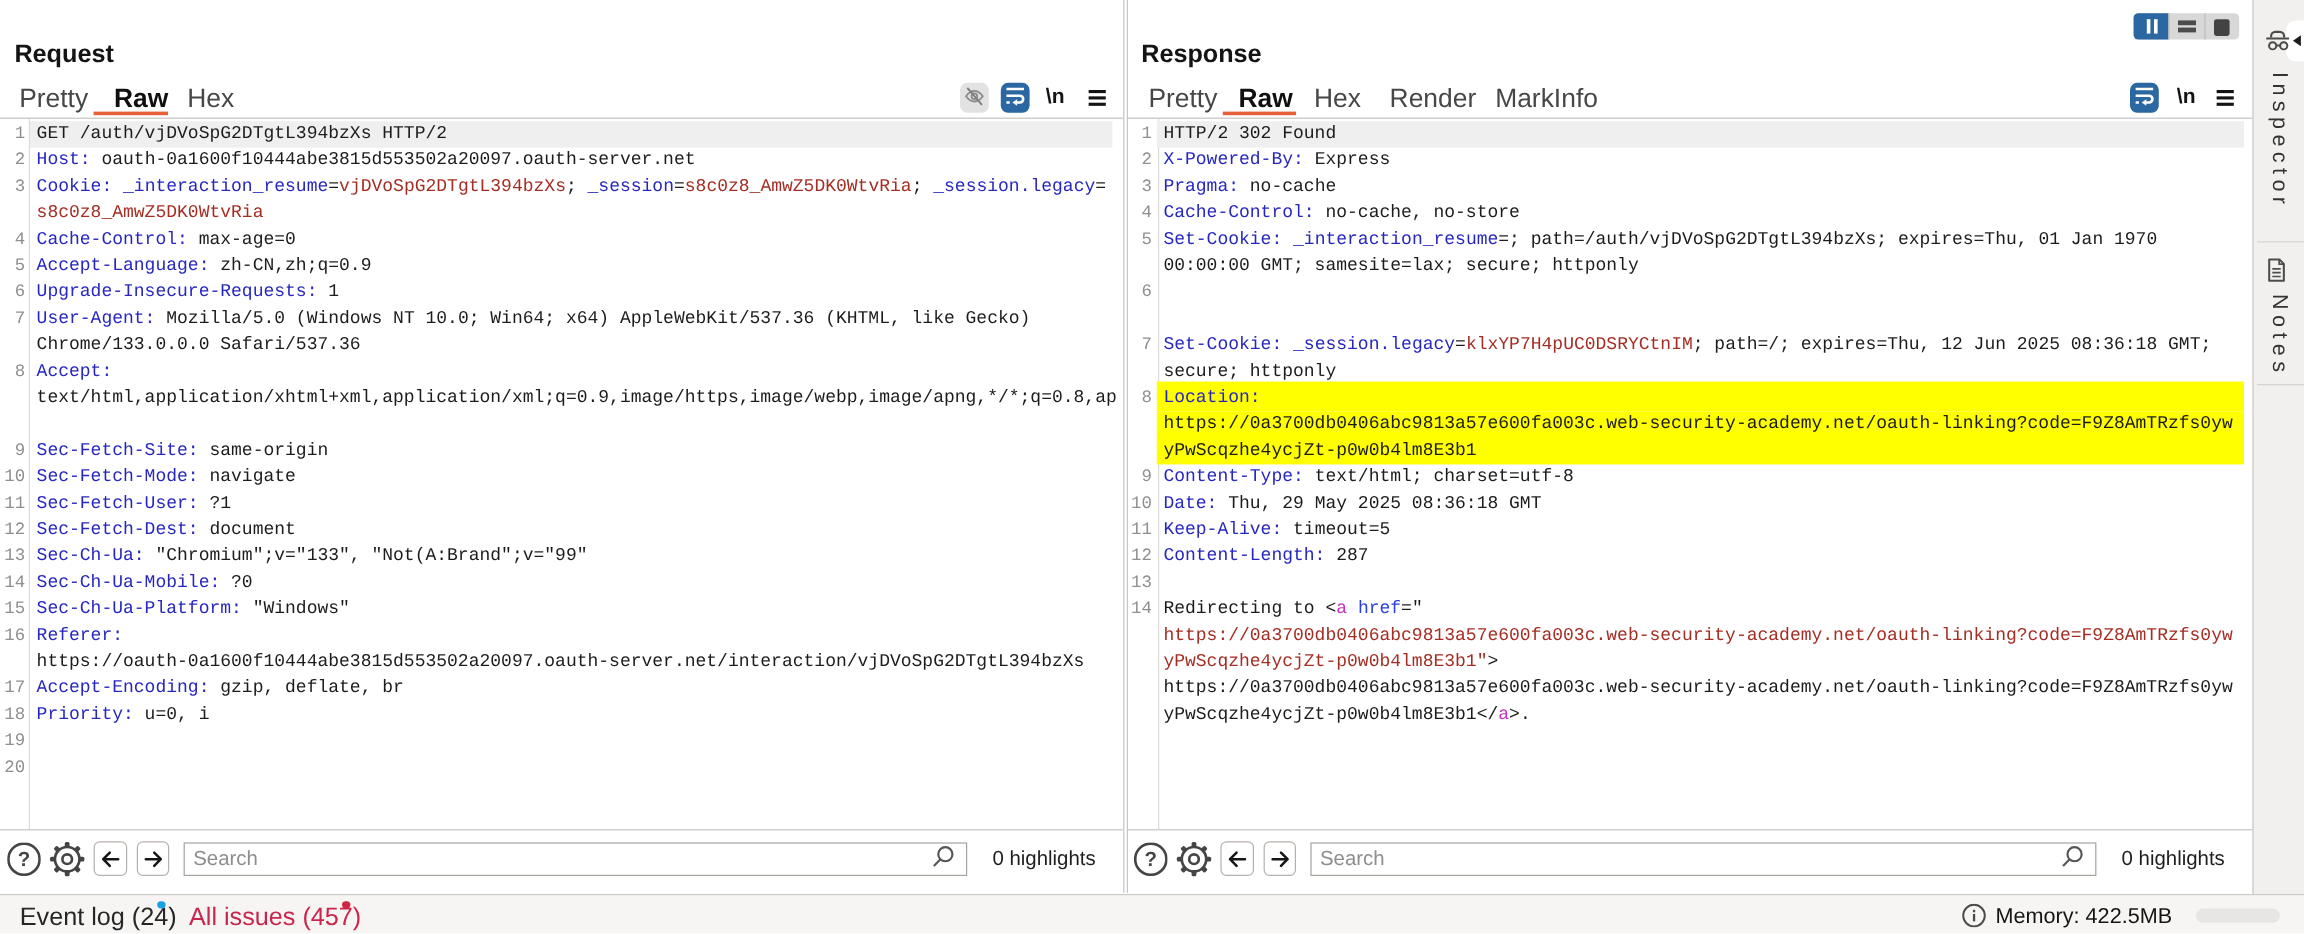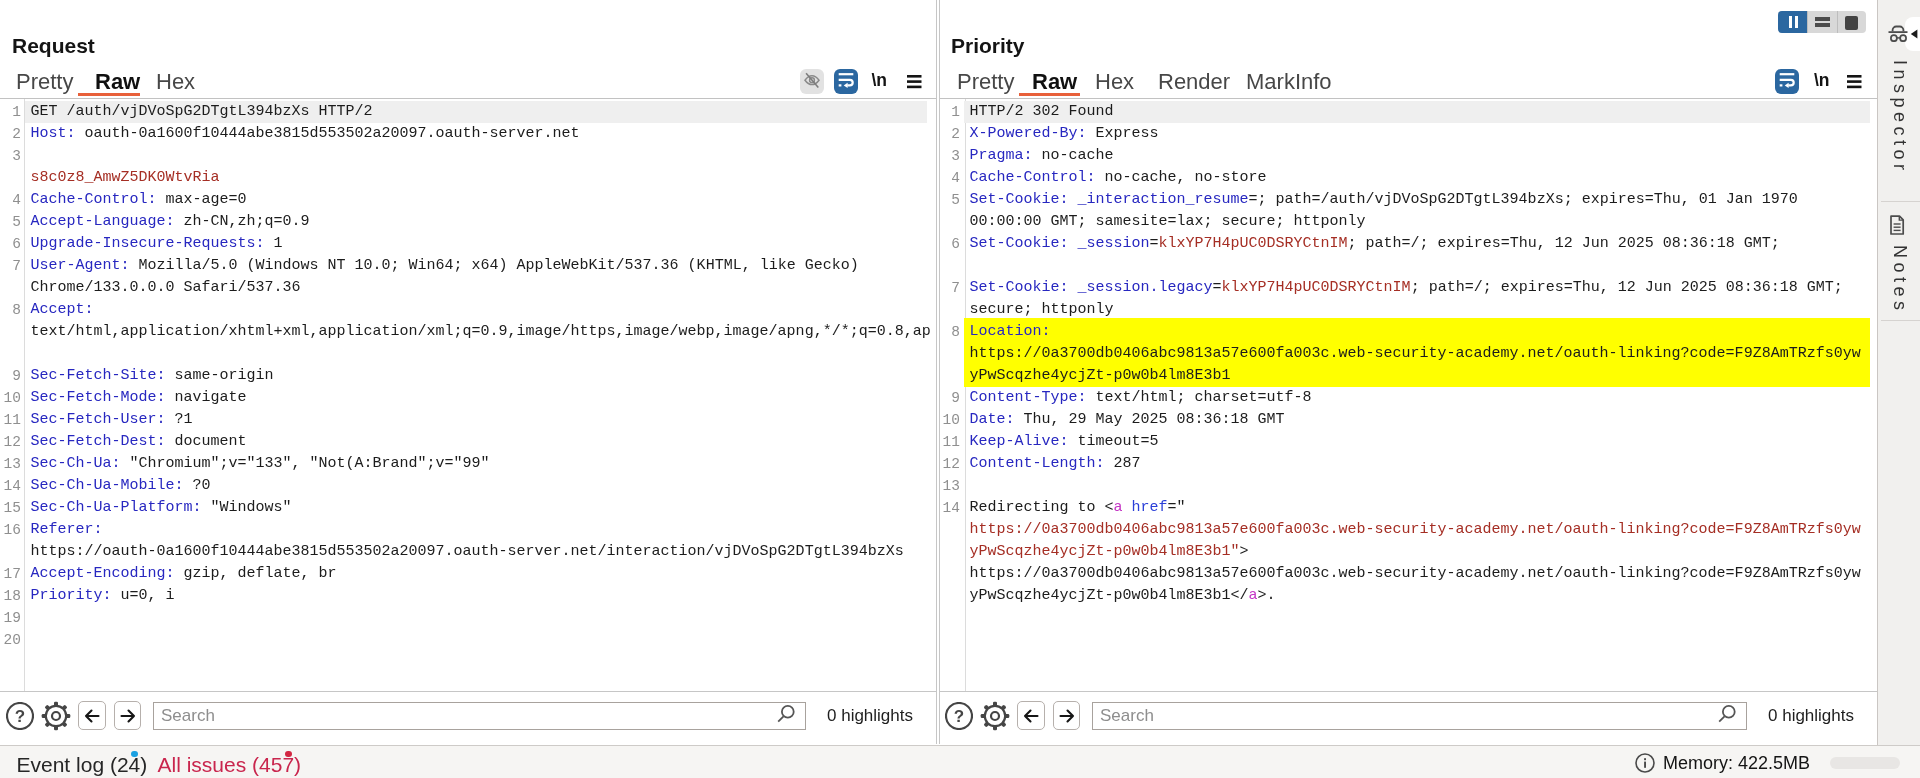--- a/index.html
+++ b/index.html
@@ -66,20 +66,21 @@
         <rect x="0" y="5.3" width="14.5" height="2.6" fill="#141414"></rect>
         <rect x="0" y="10.6" width="14.5" height="2.6" fill="#141414"></rect>
       </svg>
 <div class="numline" style="left:24px"></div>
 <div class="hlrow" style="top:101px;width:902px;background:#efefef"></div>
 <div class="num" style="top:101px">1</div>
 <div class="txt" style="top:101px">GET /auth/vjDVoSpG2DTgtL394bzXs HTTP/2</div>
 <div class="num" style="top:123px">2</div>
 <div class="txt" style="top:123px"><span class="b">Host:</span> oauth-0a1600f10444abe3815d553502a20097.oauth-server.net</div>
 <div class="num" style="top:145px">3</div>
+<div class="txt" style="top:145px"><span class="b">Cookie:</span> <span class="b">_interaction_resume</span>=<span class="r">vjDVoSpG2DTgtL394bzXs</span>; <span class="b">_session</span>=<span class="r">s8c0z8_AmwZ5DK0WtvRia</span>; <span class="b">_session.legacy</span>=</div>
 <div class="txt" style="top:167px"><span class="r">s8c0z8_AmwZ5DK0WtvRia</span></div>
 <div class="num" style="top:189px">4</div>
 <div class="txt" style="top:189px"><span class="b">Cache-Control:</span> max-age=0</div>
 <div class="num" style="top:211px">5</div>
 <div class="txt" style="top:211px"><span class="b">Accept-Language:</span> zh-CN,zh;q=0.9</div>
 <div class="num" style="top:233px">6</div>
 <div class="txt" style="top:233px"><span class="b">Upgrade-Insecure-Requests:</span> 1</div>
 <div class="num" style="top:255px">7</div>
 <div class="txt" style="top:255px"><span class="b">User-Agent:</span> Mozilla/5.0 (Windows NT 10.0; Win64; x64) AppleWebKit/537.36 (KHTML, like Gecko)</div>
 <div class="txt" style="top:277px">Chrome/133.0.0.0 Safari/537.36</div>
@@ -138,21 +139,21 @@
       </svg>
 <div class="sinput" style="left:152.5px;width:653.5px"></div>
 <div class="sph">Search</div>
 <svg style="position:absolute;left:777.0px;top:705px" width="18" height="18" viewBox="0 0 18 18" fill="none">
         <circle cx="10.8" cy="6.8" r="5.9" stroke="#555" stroke-width="1.8"></circle>
         <line x1="6.5" y1="11.3" x2="1.2" y2="16.6" stroke="#555" stroke-width="1.8"></line>
       </svg>
 <div class="hcount" style="left:827.0px">0&nbsp;highlights</div>
 </div>
 <div class="panel" style="left:939px;width:938px">
-<div class="ptitle">Priority</div>
+<div class="ptitle">Response</div>
 <div class="tab" style="left:18px">Pretty</div>
 <div class="tab sel" style="left:93px">Raw</div>
 <div class="tab" style="left:156px">Hex</div>
 <div class="tab" style="left:219px">Render</div>
 <div class="tab" style="left:307px">MarkInfo</div>
 <div class="tabul" style="left:80px;width:61px"></div>
 <div class="tabline"></div>
 <div class="hbtn" style="left:836px;background:#2b67a0"></div>
 <svg style="position:absolute;left:840px;top:70.5px" width="16" height="19" viewBox="0 0 16 19" fill="none">
         <line x1="0.7" y1="3.2" x2="15.3" y2="3.2" stroke="#fff" stroke-width="2.2"></line>
@@ -173,21 +174,20 @@
 <div class="num" style="top:123px">2</div>
 <div class="txt" style="top:123px"><span class="b">X-Powered-By:</span> Express</div>
 <div class="num" style="top:145px">3</div>
 <div class="txt" style="top:145px"><span class="b">Pragma:</span> no-cache</div>
 <div class="num" style="top:167px">4</div>
 <div class="txt" style="top:167px"><span class="b">Cache-Control:</span> no-cache, no-store</div>
 <div class="num" style="top:189px">5</div>
 <div class="txt" style="top:189px"><span class="b">Set-Cookie:</span> <span class="b">_interaction_resume</span>=; path=/auth/vjDVoSpG2DTgtL394bzXs; expires=Thu, 01 Jan 1970</div>
 <div class="txt" style="top:211px">00:00:00 GMT; samesite=lax; secure; httponly</div>
 <div class="num" style="top:233px">6</div>
-<div class="txt" style="top:233px"><span class="b">Set-Cookie:</span> <span class="b">_session</span>=<span class="r">klxYP7H4pUC0DSRYCtnIM</span>; path=/; expires=Thu, 12 Jun 2025 08:36:18 GMT;</div>
 <div class="num" style="top:277px">7</div>
 <div class="txt" style="top:277px"><span class="b">Set-Cookie:</span> <span class="b">_session.legacy</span>=<span class="r">klxYP7H4pUC0DSRYCtnIM</span>; path=/; expires=Thu, 12 Jun 2025 08:36:18 GMT;</div>
 <div class="txt" style="top:299px">secure; httponly</div>
 <div class="hlrow" style="top:318px;height:25px;width:905.5px;background:#ffff00"></div>
 <div class="num" style="top:321px">8</div>
 <div class="txt" style="top:321px"><span class="b">Location:</span></div>
 <div class="hlrow" style="top:343px;width:905.5px;background:#ffff00"></div>
 <div class="txt" style="top:343px">https://0a3700db0406abc9813a57e600fa003c.web-security-academy.net/oauth-linking?code=F9Z8AmTRzfs0yw</div>
 <div class="hlrow" style="top:365px;width:905.5px;background:#ffff00"></div>
 <div class="txt" style="top:365px">yPwScqzhe4ycjZt-p0w0b4lm8E3b1</div>

